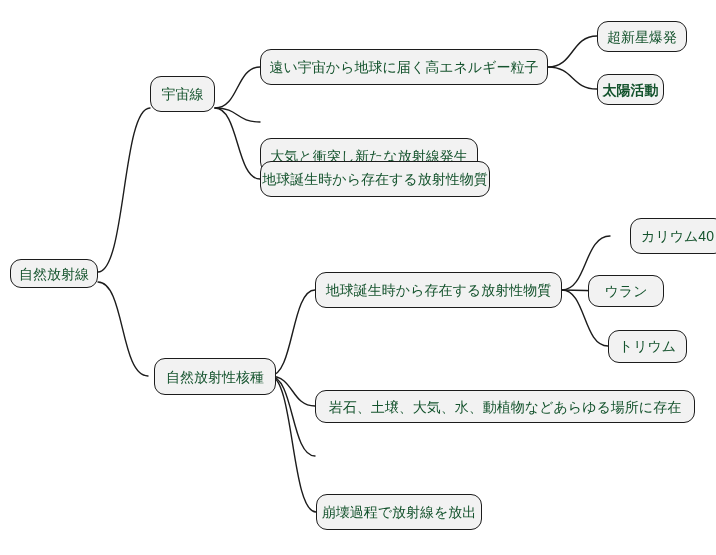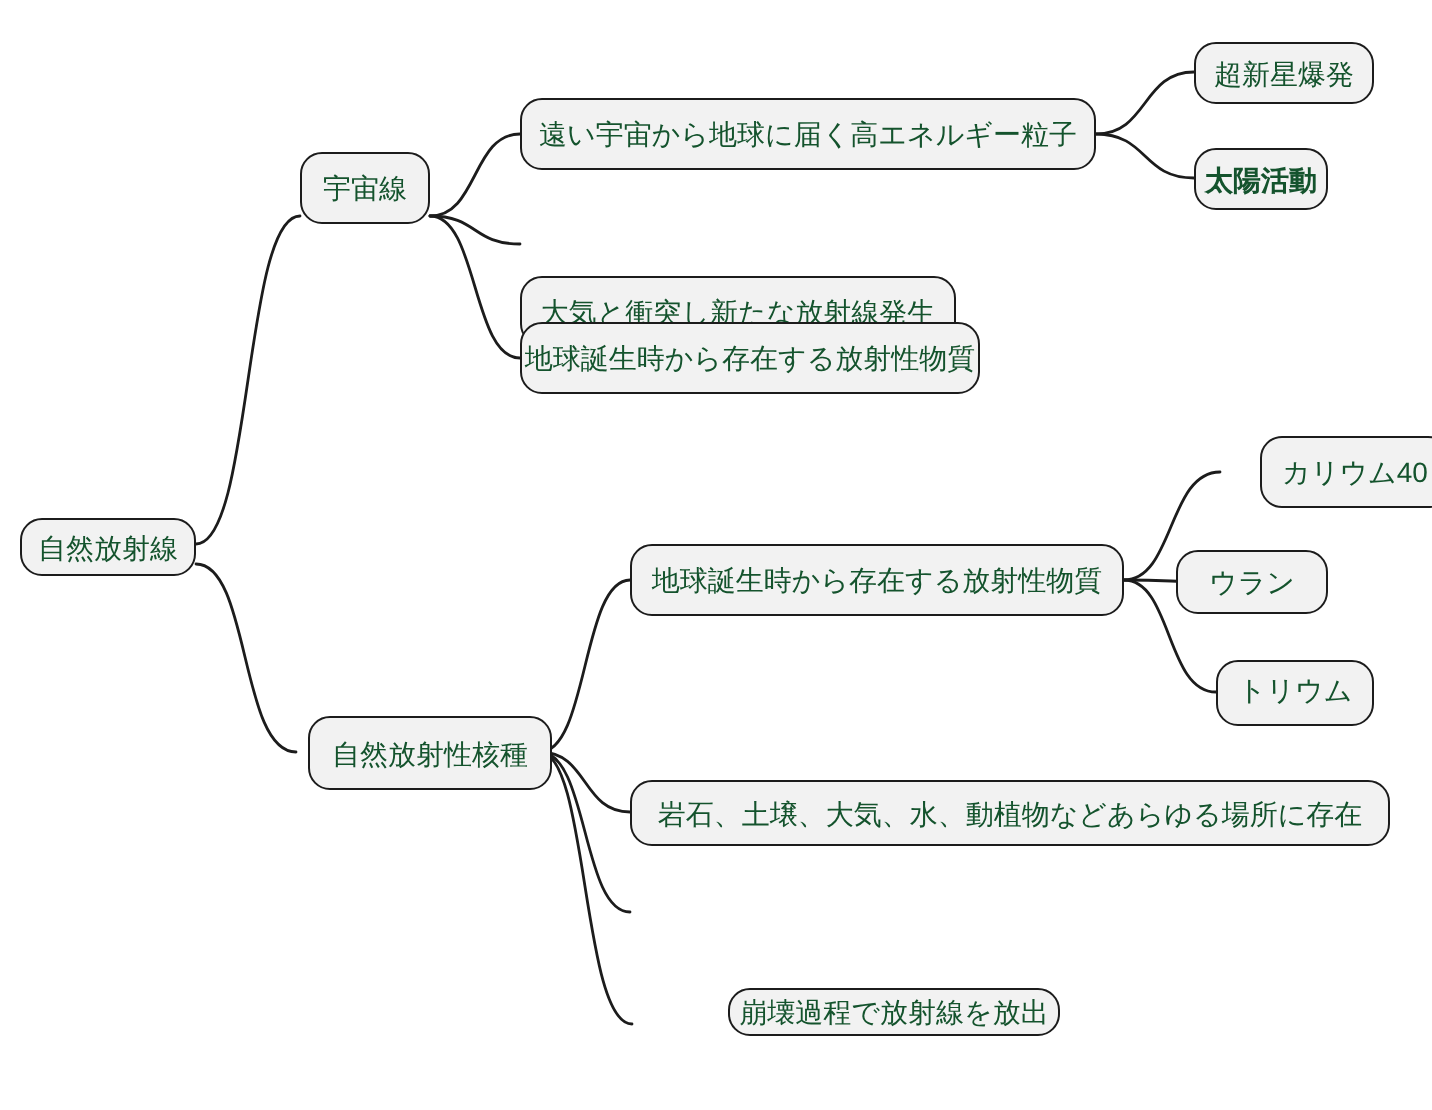--- a/index.html
+++ b/index.html
@@ -85,15 +85,15 @@
 
   <div class="node" style="left:610px; top:218px; width:95px; height:36px;margin-left:20px;">カリウム40</div>
 
   <div class="node" style="left:588px; top:275px; width:76px; height:32px;">ウラン</div>
 
   <div class="node" style="left:608px; top:330px; width:79px; height:33px;font-family:Liberation Serif, serif;">トリウム</div>
 
   <div class="node" style="left:315px; top:390px; width:380px; height:33px;">岩石、土壌、大気、水、動植物などあらゆる場所に存在</div>
 
 
-  <div class="node" style="left:316px; top:494px; width:166px; height:24px;margin-left:48px;">崩壊過程で放射線を放出</div>
+  <div class="node" style="left:316px; top:494px; width:166px; height:36px;">崩壊過程で放射線を放出</div>
 
 </div>
 
 </body></html>

